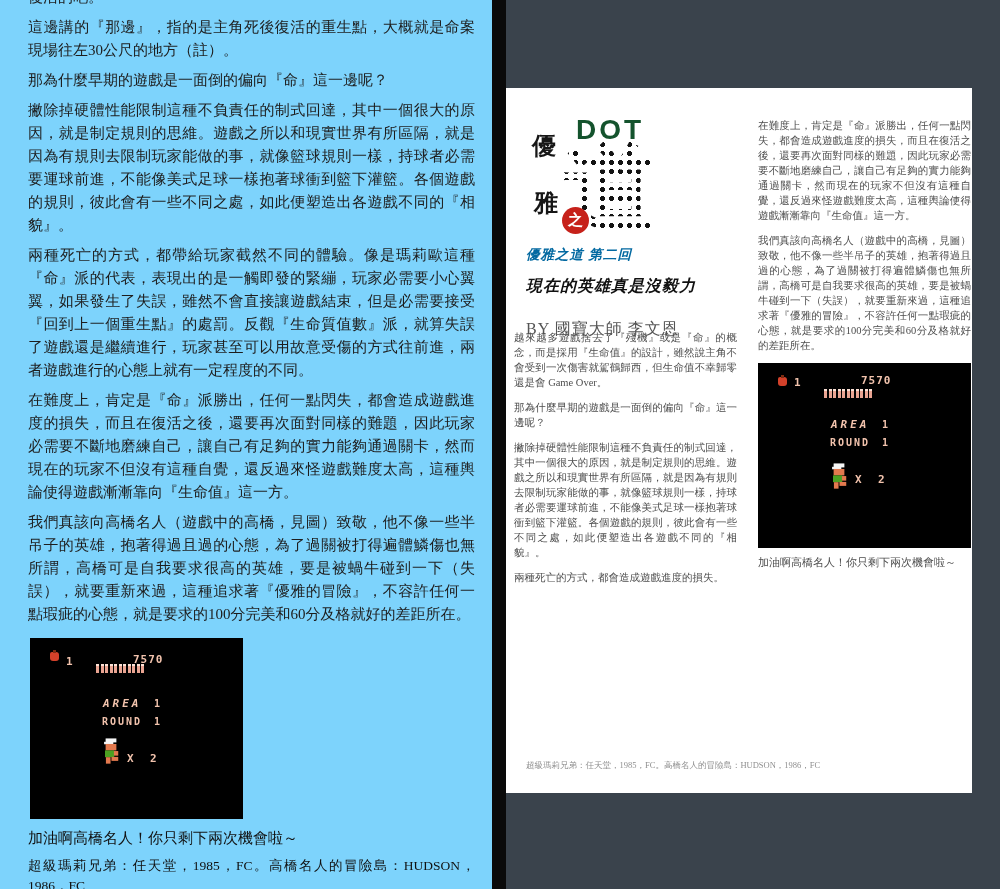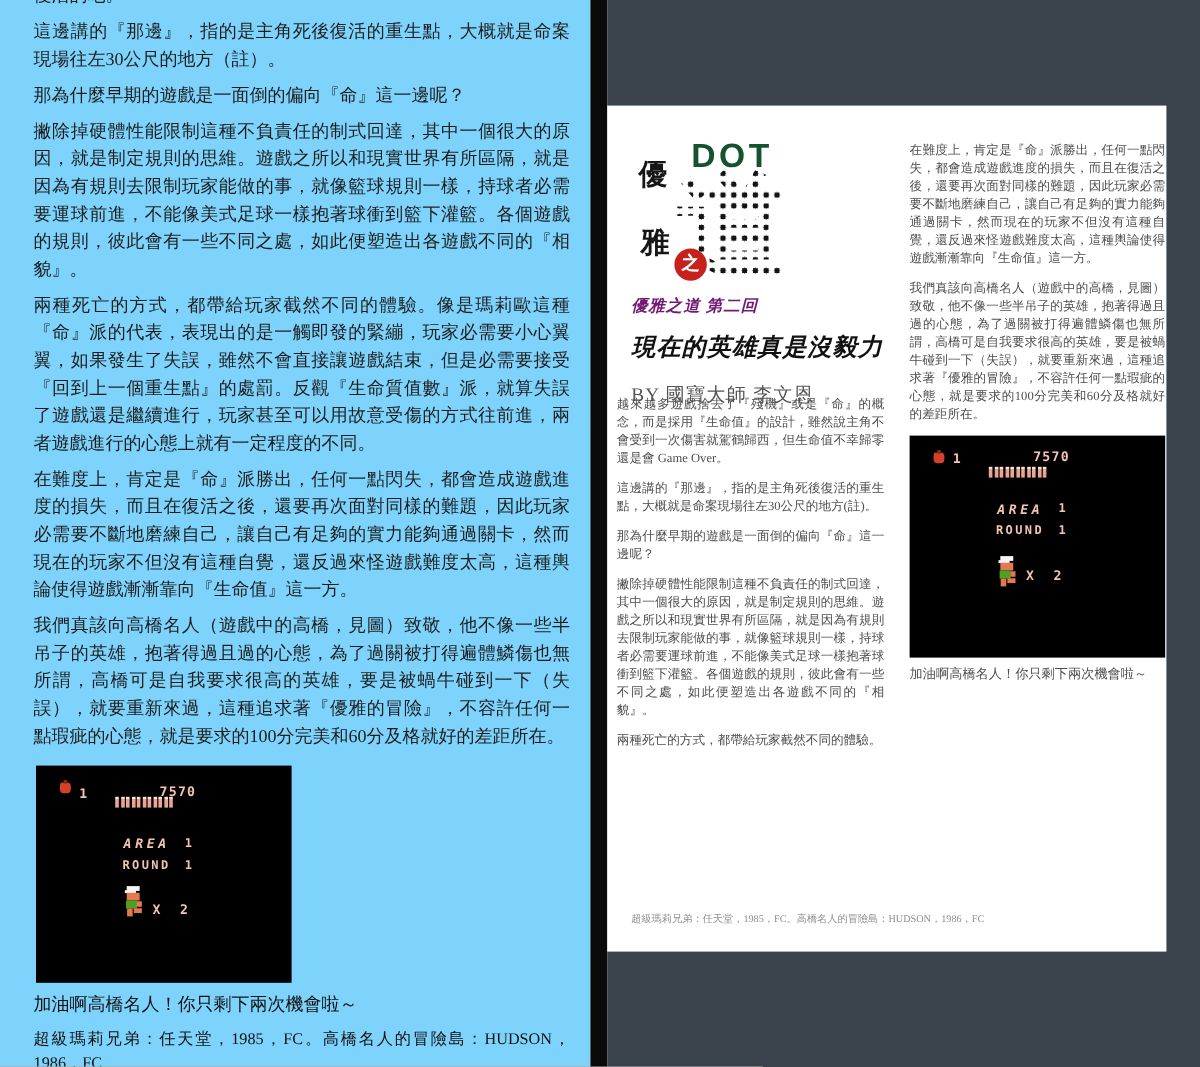--- a/index.html
+++ b/index.html
@@ -29,23 +29,23 @@
   #logo-ya{left:28px;top:103px;}
   #logo-dot{position:absolute;left:70px;top:28px;color:#14532d;font-weight:bold;
             font-family:"Liberation Sans",sans-serif;font-size:28px;line-height:28px;letter-spacing:3px;}
   #logo-dao{position:absolute;left:56px;top:52px;font-size:96px;line-height:96px;font-weight:bold;
             font-family:"DejaVu Sans",sans-serif;color:transparent;
             background-image:radial-gradient(circle,#141414 37%,transparent 40%);
             background-size:9px 9px;-webkit-background-clip:text;background-clip:text;}
   #logo-seal{position:absolute;left:56px;top:119px;width:27px;height:27px;border-radius:50%;
              background:#c6211a;color:#fff;font-size:15px;line-height:27px;text-align:center;font-weight:bold;}
 
-  .series-title{position:absolute;left:20px;top:158px;font-size:13.5px;font-weight:bold;color:#701a75;
+  .series-title{position:absolute;left:20px;top:158px;font-size:13.5px;font-weight:bold;color:#0369a1;
                 font-style:italic;letter-spacing:1px;}
-  .article-title{position:absolute;left:20px;top:188px;font-size:20px;font-weight:bold;color:#111;
+  .article-title{position:absolute;left:20px;top:188px;font-size:16px;font-weight:bold;color:#111;
                  font-style:italic;letter-spacing:1px;}
   .byline{position:absolute;left:20px;top:231px;font-size:16px;color:#555;letter-spacing:1px;}
 
   .col{position:absolute;color:#4e4e4e;font-size:10.5px;line-height:15px;text-align:justify;}
   #col-left{left:8px;top:242px;width:223px;}
   #col-right{left:252px;top:30px;width:213px;}
   .col p{margin:0 0 10px 0;}
 
   .page-image{width:213px;height:185px;background:#000;position:relative;margin:4px 0 6px 0;}
   .page-caption{font-size:11px;color:#4e4e4e;margin:2px 0 0 0;line-height:16px;}
@@ -142,24 +142,23 @@
         <div id="logo-seal">之</div>
       </div>
 
       <div class="series-title">優雅之道 第二回</div>
       <div class="article-title">現在的英雄真是沒毅力</div>
       <div class="byline">BY 國寶大師 李文恩</div>
 
       <div class="col" id="col-left">
         <div>
             <p>越來越多遊戲捨去了『殘機』或是『命』的概念，而是採用『生命值』的設計，雖然說主角不會受到一次傷害就駕鶴歸西，但生命值不幸歸零還是會 Game Over。</p>
-            <p>這邊講的『那邊』，指的是主角死後復活的重生點，大概就是命案現場往左30公尺的地方(註)。</p>
             <p>那為什麼早期的遊戲是一面倒的偏向『命』這一邊呢？</p>
             <p>撇除掉硬體性能限制這種不負責任的制式回達，其中一個很大的原因，就是制定規則的思維。遊戲之所以和現實世界有所區隔，就是因為有規則去限制玩家能做的事，就像籃球規則一樣，持球者必需要運球前進，不能像美式足球一樣抱著球衝到籃下灌籃。各個遊戲的規則，彼此會有一些不同之處，如此便塑造出各遊戲不同的『相貌』。</p>
-            <p>兩種死亡的方式，都帶給玩家截然不同的體驗。</p>
+            <p>兩種死亡的方式，都會造成遊戲進度的損失。</p>
           </div>
       </div>
 
       <div class="col" id="col-right">
         <div>
             <p>在難度上，肯定是『命』派勝出，任何一點閃失，都會造成遊戲進度的損失，而且在復活之後，還要再次面對同樣的難題，因此玩家必需要不斷地磨練自己，讓自己有足夠的實力能夠通過關卡，然而現在的玩家不但沒有這種自覺，還反過來怪遊戲難度太高，這種輿論使得遊戲漸漸靠向『生命值』這一方。</p>
             <p>我們真該向高橋名人（遊戲中的高橋，見圖）致敬，他不像一些半吊子的英雄，抱著得過且過的心態，為了過關被打得遍體鱗傷也無所謂，高橋可是自我要求很高的英雄，要是被蝸牛碰到一下（失誤），就要重新來過，這種追求著『優雅的冒險』，不容許任何一點瑕疵的心態，就是要求的100分完美和60分及格就好的差距所在。</p>
           </div>
 
         <div class="page-image">

